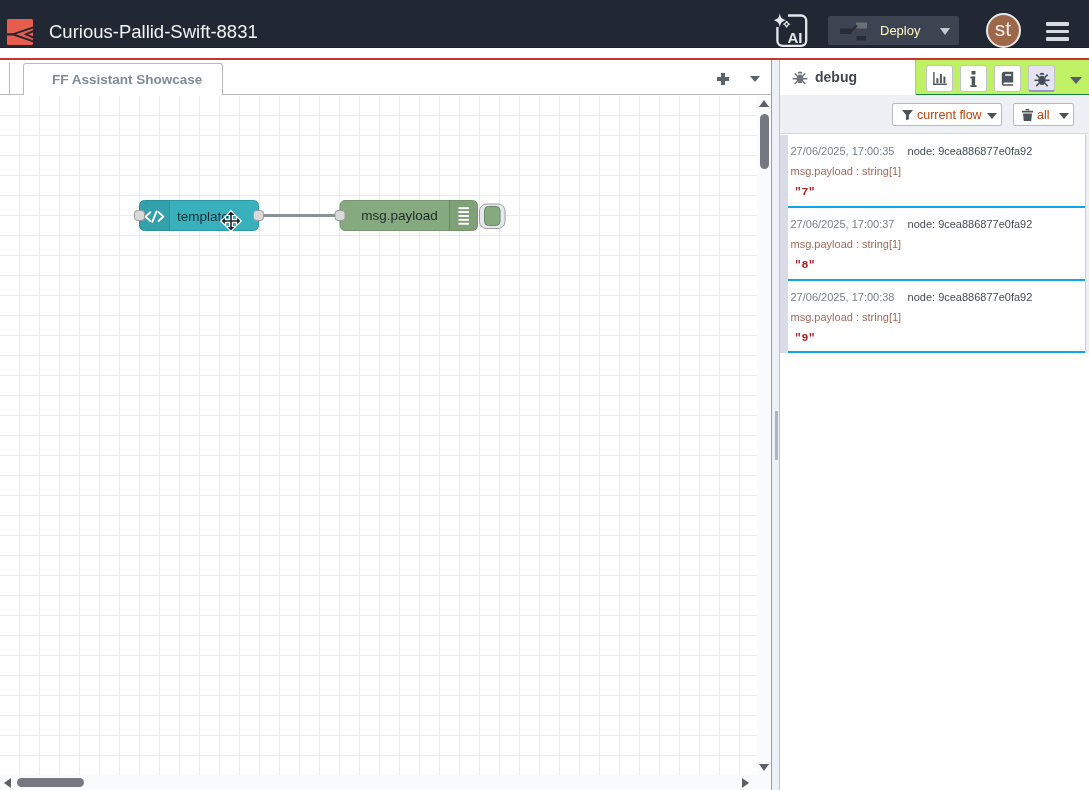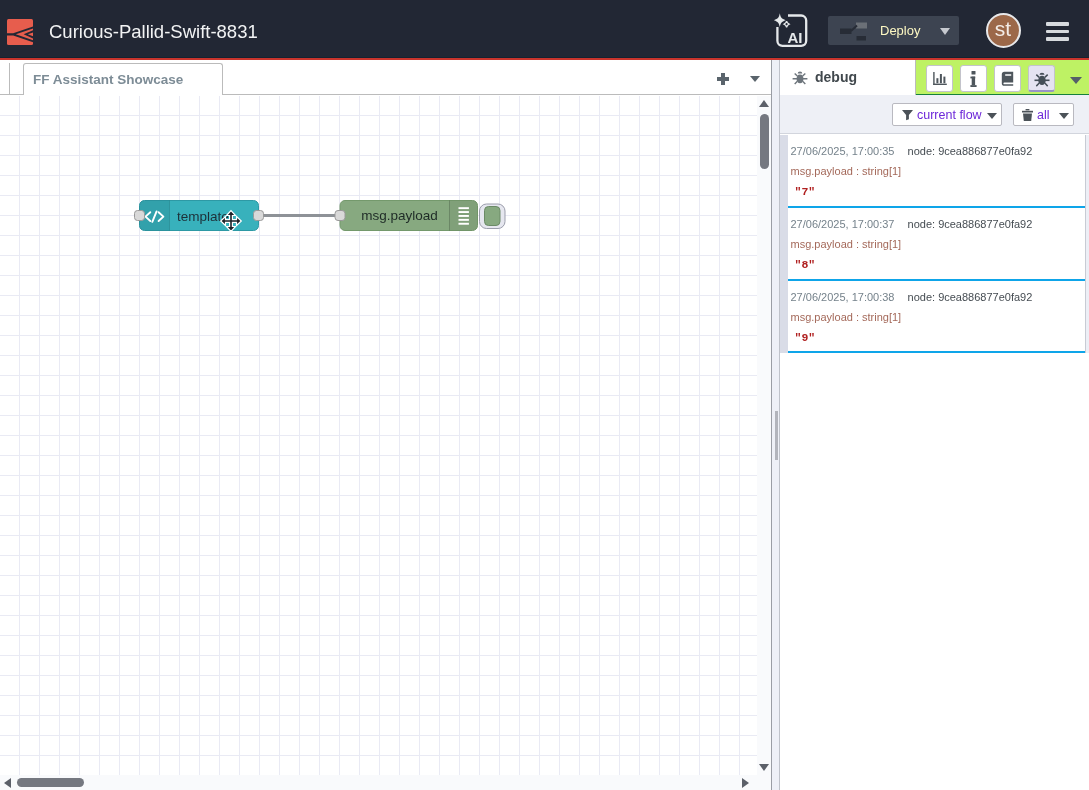--- a/index.html
+++ b/index.html
@@ -1,34 +1,34 @@
 <!DOCTYPE html>
 <html><head>
 <meta charset="utf-8">
 <style>
   * { margin:0; padding:0; box-sizing:border-box; }
   html,body { width:1089px; height:790px; overflow:hidden; font-family:"Liberation Sans", sans-serif; background:#fff; }
   .abs { position:absolute; }
 
   
-  #header { position:absolute; left:0; top:0; width:1089px; height:58px; background:#222734; border-bottom:1px solid #162230; }
+  #header { position:absolute; left:0; top:0; width:1089px; height:48px; background:#222734; border-bottom:1px solid #162230; }
   #redline { position:absolute; left:0; top:58px; width:1089px; height:2px; background:#c9342c; }
   #logo { position:absolute; left:7px; top:19px; width:26px; height:26px; }
   #title { position:absolute; left:49px; top:21px; color:#f2f3f4; font-size:18.5px; }
   #aiicon { position:absolute; left:772px; top:8px; }
   #deploy { position:absolute; left:828px; top:16px; width:131px; height:29px; background:#3d4451; border-radius:2px; }
   #deploy .dtext { position:absolute; left:52px; top:7px; font-size:13px; color:#fef9c3; }
   #avatar { position:absolute; left:985.5px; top:12.5px; width:35px; height:35px; border-radius:50%; background:#9c6849; border:2.5px solid #e8e8ea; color:#f3ece7; font-size:21px; text-align:center; line-height:28px; }
   #burger { position:absolute; left:1046px; top:22px; }
   #burger div { width:23px; height:3.5px; background:#d7dade; border-radius:1px; margin-bottom:4px; }
 
   
   #tabbar { position:absolute; left:0; top:60px; width:771px; height:35px; background:#ffffff; border-bottom:1px solid #bbbbbb; }
   #tabfrag { position:absolute; left:0px; top:3px; width:10px; height:32px; border-right:1px solid #bbbbbb; }
-  #tab1 { position:absolute; left:23px; top:3px; width:200px; height:32px; background:#fff; border:1px solid #bbbbbb; border-bottom:none; border-radius:3px 3px 0 0; color:#7d8c96; font-weight:bold; font-size:13.5px; line-height:32px; padding-left:9px; }
+  #tab1 { position:absolute; left:23px; top:3px; width:200px; height:32px; background:#fff; border:1px solid #bbbbbb; border-bottom:none; border-radius:3px 3px 0 0; color:#7d8c96; font-weight:bold; font-size:13.5px; line-height:32px; padding-left:28px; }
   #plusbtn { position:absolute; left:717px; top:73px; width:12px; height:12px; }
   #plusbtn:before { content:""; position:absolute; left:0; top:4.2px; width:12px; height:3.8px; background:#5a646c; }
   #plusbtn:after { content:""; position:absolute; left:4.1px; top:0; width:3.8px; height:12px; background:#5a646c; }
   #tabcaret { position:absolute; left:750px; top:76px; width:0; height:0; border-left:5.2px solid transparent; border-right:5.2px solid transparent; border-top:6.5px solid #5a646c; }
 
   
   #workspace { position:absolute; left:0; top:96px; width:771px; height:694px; background:#ffffff;
     background-image:linear-gradient(to right, #e9eaf4 1px, transparent 1px), linear-gradient(to bottom, #e9eaf4 1px, transparent 1px);
     background-size:20px 20px; background-position:19px 19px; }
 
@@ -51,21 +51,21 @@
   #sidebar { position:absolute; left:780px; top:60px; width:309px; height:730px; background:#fff; }
   #sbtabs { position:absolute; left:0; top:0; width:309px; height:35px; background:#bef264; border-bottom:1px solid #15803d; }
   #sbtab1 { position:absolute; left:0; top:0; width:136px; height:35px; background:#fff; border-right:1px solid #bbbbbb; font-weight:bold; font-size:14px; color:#41484d; line-height:34px; }
   #sbtab1 svg { vertical-align:-3px; margin-left:12px; margin-right:7px; }
   .sqbtn { position:absolute; top:5px; width:27px; height:27px; border:1px solid #c3c3cb; border-radius:3px; background:#fff; text-align:center; }
   .sqbtn svg { margin-top:5px; }
   #sq4 { background:#e5e3f1; border-bottom:2.5px solid #9693c6; }
   #sbcaret { position:absolute; left:290px; top:17px; width:0; height:0; border-left:6px solid transparent; border-right:6px solid transparent; border-top:7.5px solid #555f69; }
 
   #sbtoolbar { position:absolute; left:0; top:35px; width:309px; height:39px; background:#eef0f6; border-bottom:1px solid #d2d5dd; }
-  .tbtn { position:absolute; top:8px; height:23px; background:#fff; border:1px solid #b9b9c0; border-radius:2px; font-size:12.5px; color:#6d28d9; }
+  .tbtn { position:absolute; top:8px; height:23px; background:#fff; border:1px solid #b9b9c0; border-radius:2px; font-size:12.5px; color:#c2410c; }
 
   
   #msgs { position:absolute; left:0; top:75px; width:309px; }
   #msgs .gutterL { position:absolute; left:0; top:0; width:8px; height:218px; background:#d9dce7; }
   #msgs .gutterR { position:absolute; left:305px; top:0; width:4px; height:218px; background:#edeff6; border-left:1px solid #c8cbd4; }
   .msg { position:absolute; left:8px; width:297px; background:#fff; border-bottom:2px solid #0ea5e9; }
   .meta { position:absolute; left:2.5px; top:10px; font-size:11px; color:#75828b; }
   .meta b { color:#454c52; font-weight:normal; margin-left:10px; }
   .prop { position:absolute; left:2.5px; top:30px; font-size:11px; color:#a4695a; }
   .val { position:absolute; left:6.5px; top:49.5px; font-size:11.5px; font-family:"Liberation Mono", monospace; color:#b02020; font-weight:bold; }

